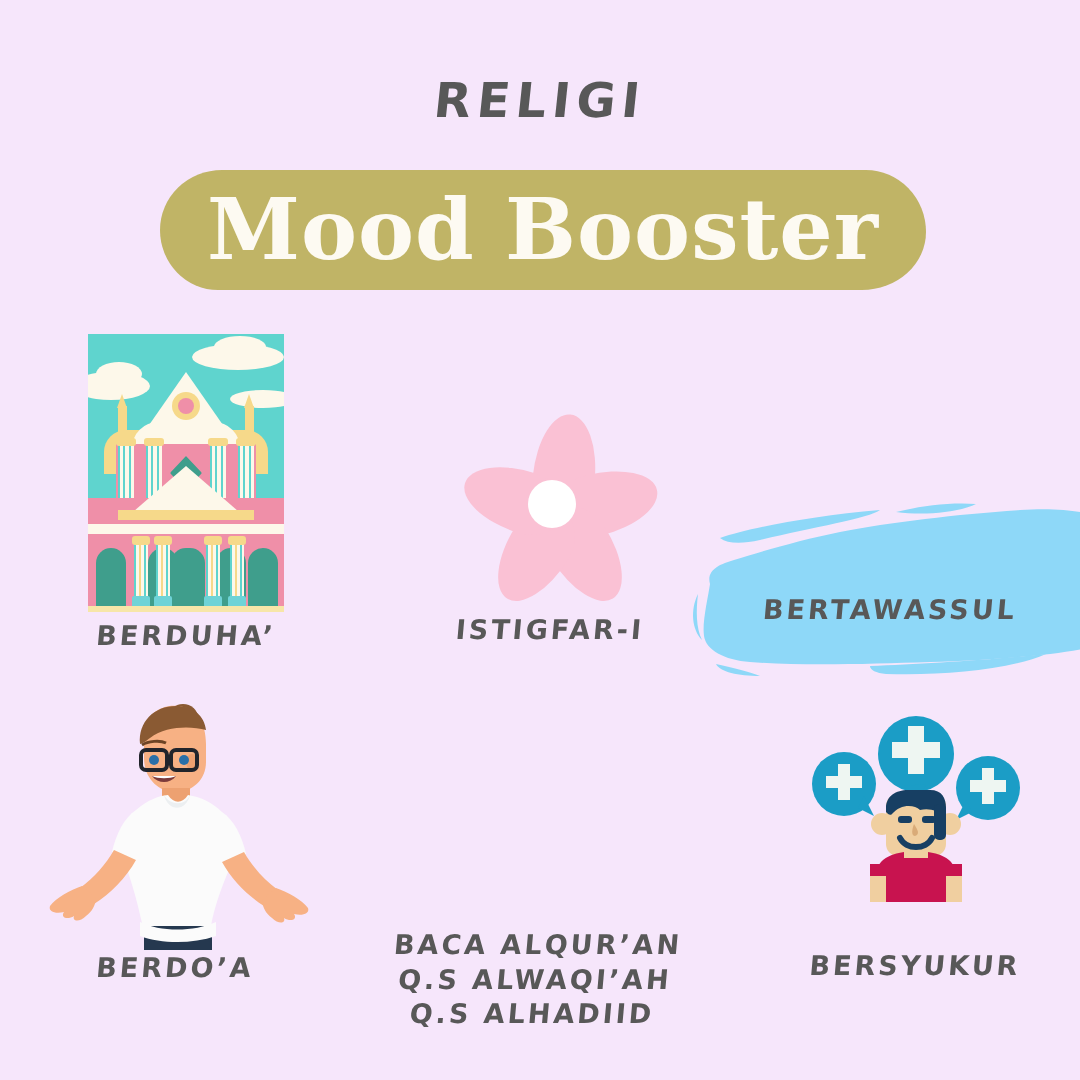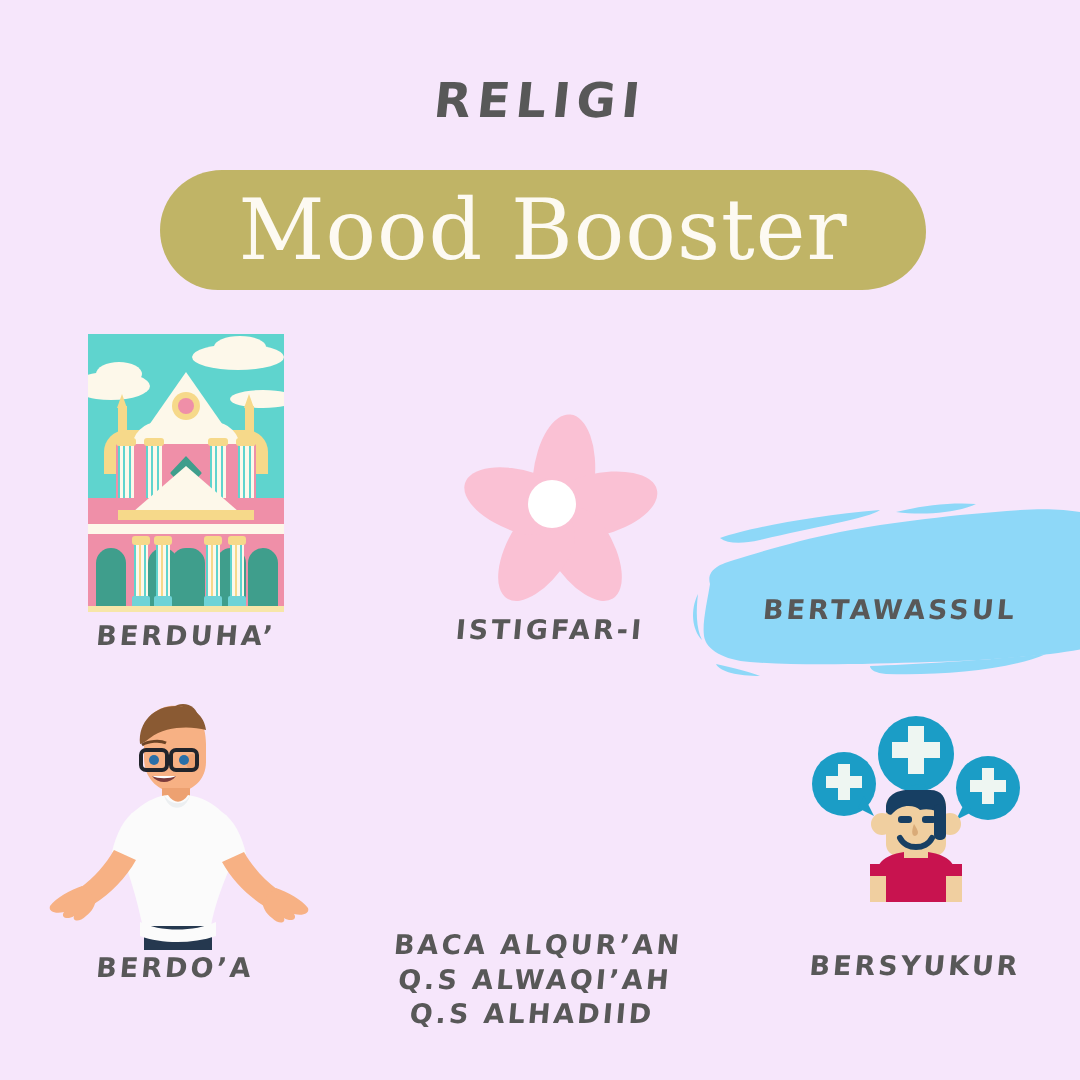--- a/index.html
+++ b/index.html
@@ -46,21 +46,21 @@
   .banner-title {
     position: absolute;
     left: 0;
     top: 0;
     width: 766px;
     height: 120px;
     display: flex;
     align-items: center;
     justify-content: center;
     font-family: "DejaVu Serif", serif;
-    font-weight: 400;
+    font-weight: 700;
     font-size: 84px;
     line-height: 1;
     color: #fdfaf2;
     letter-spacing: 1px;
   }
 
   
   .label {
     position: absolute;
     font-family: "DejaVu Sans", sans-serif;

